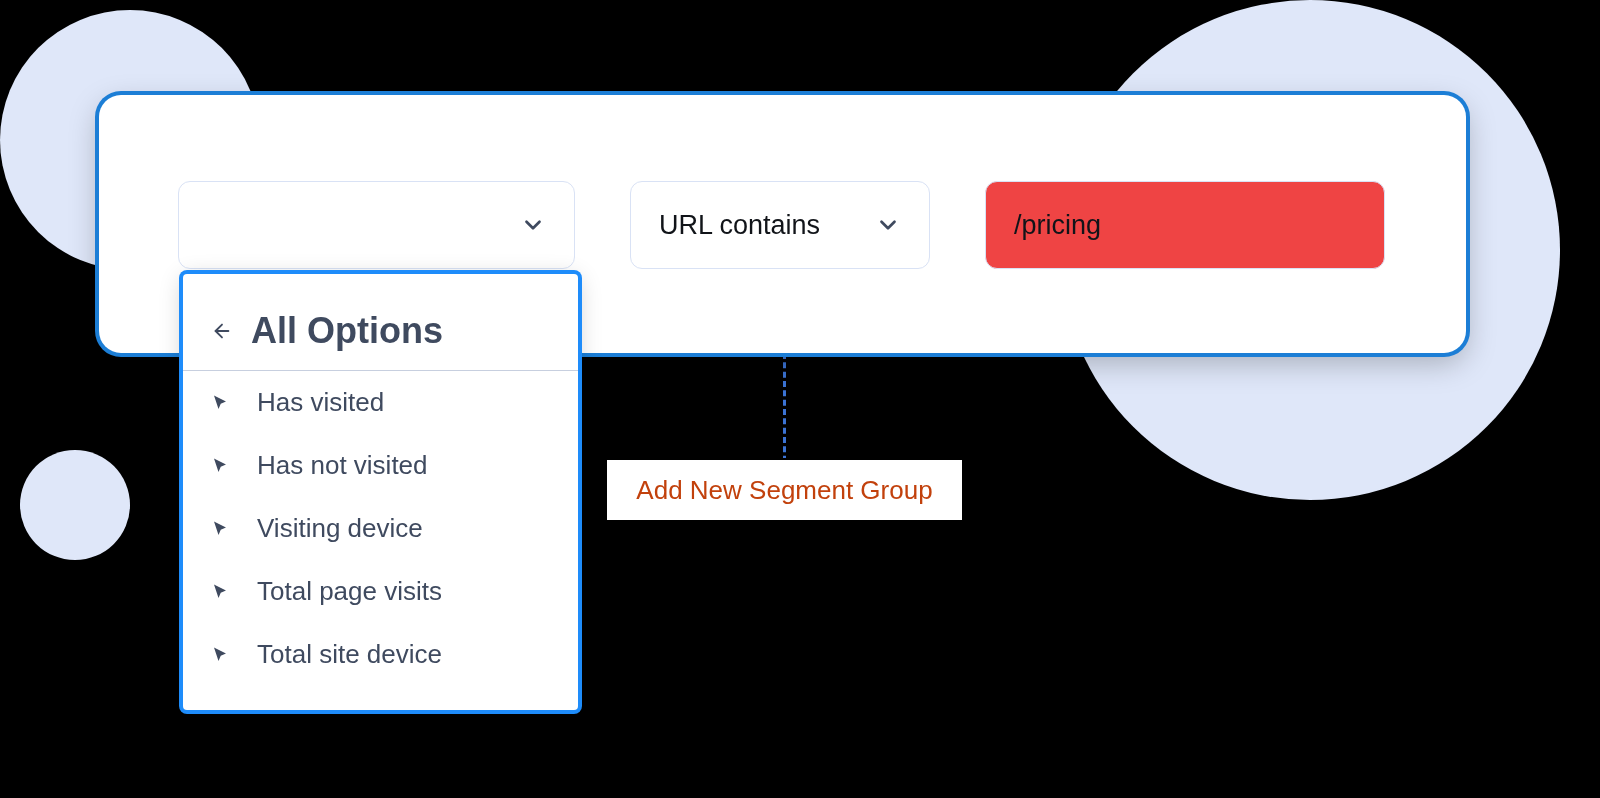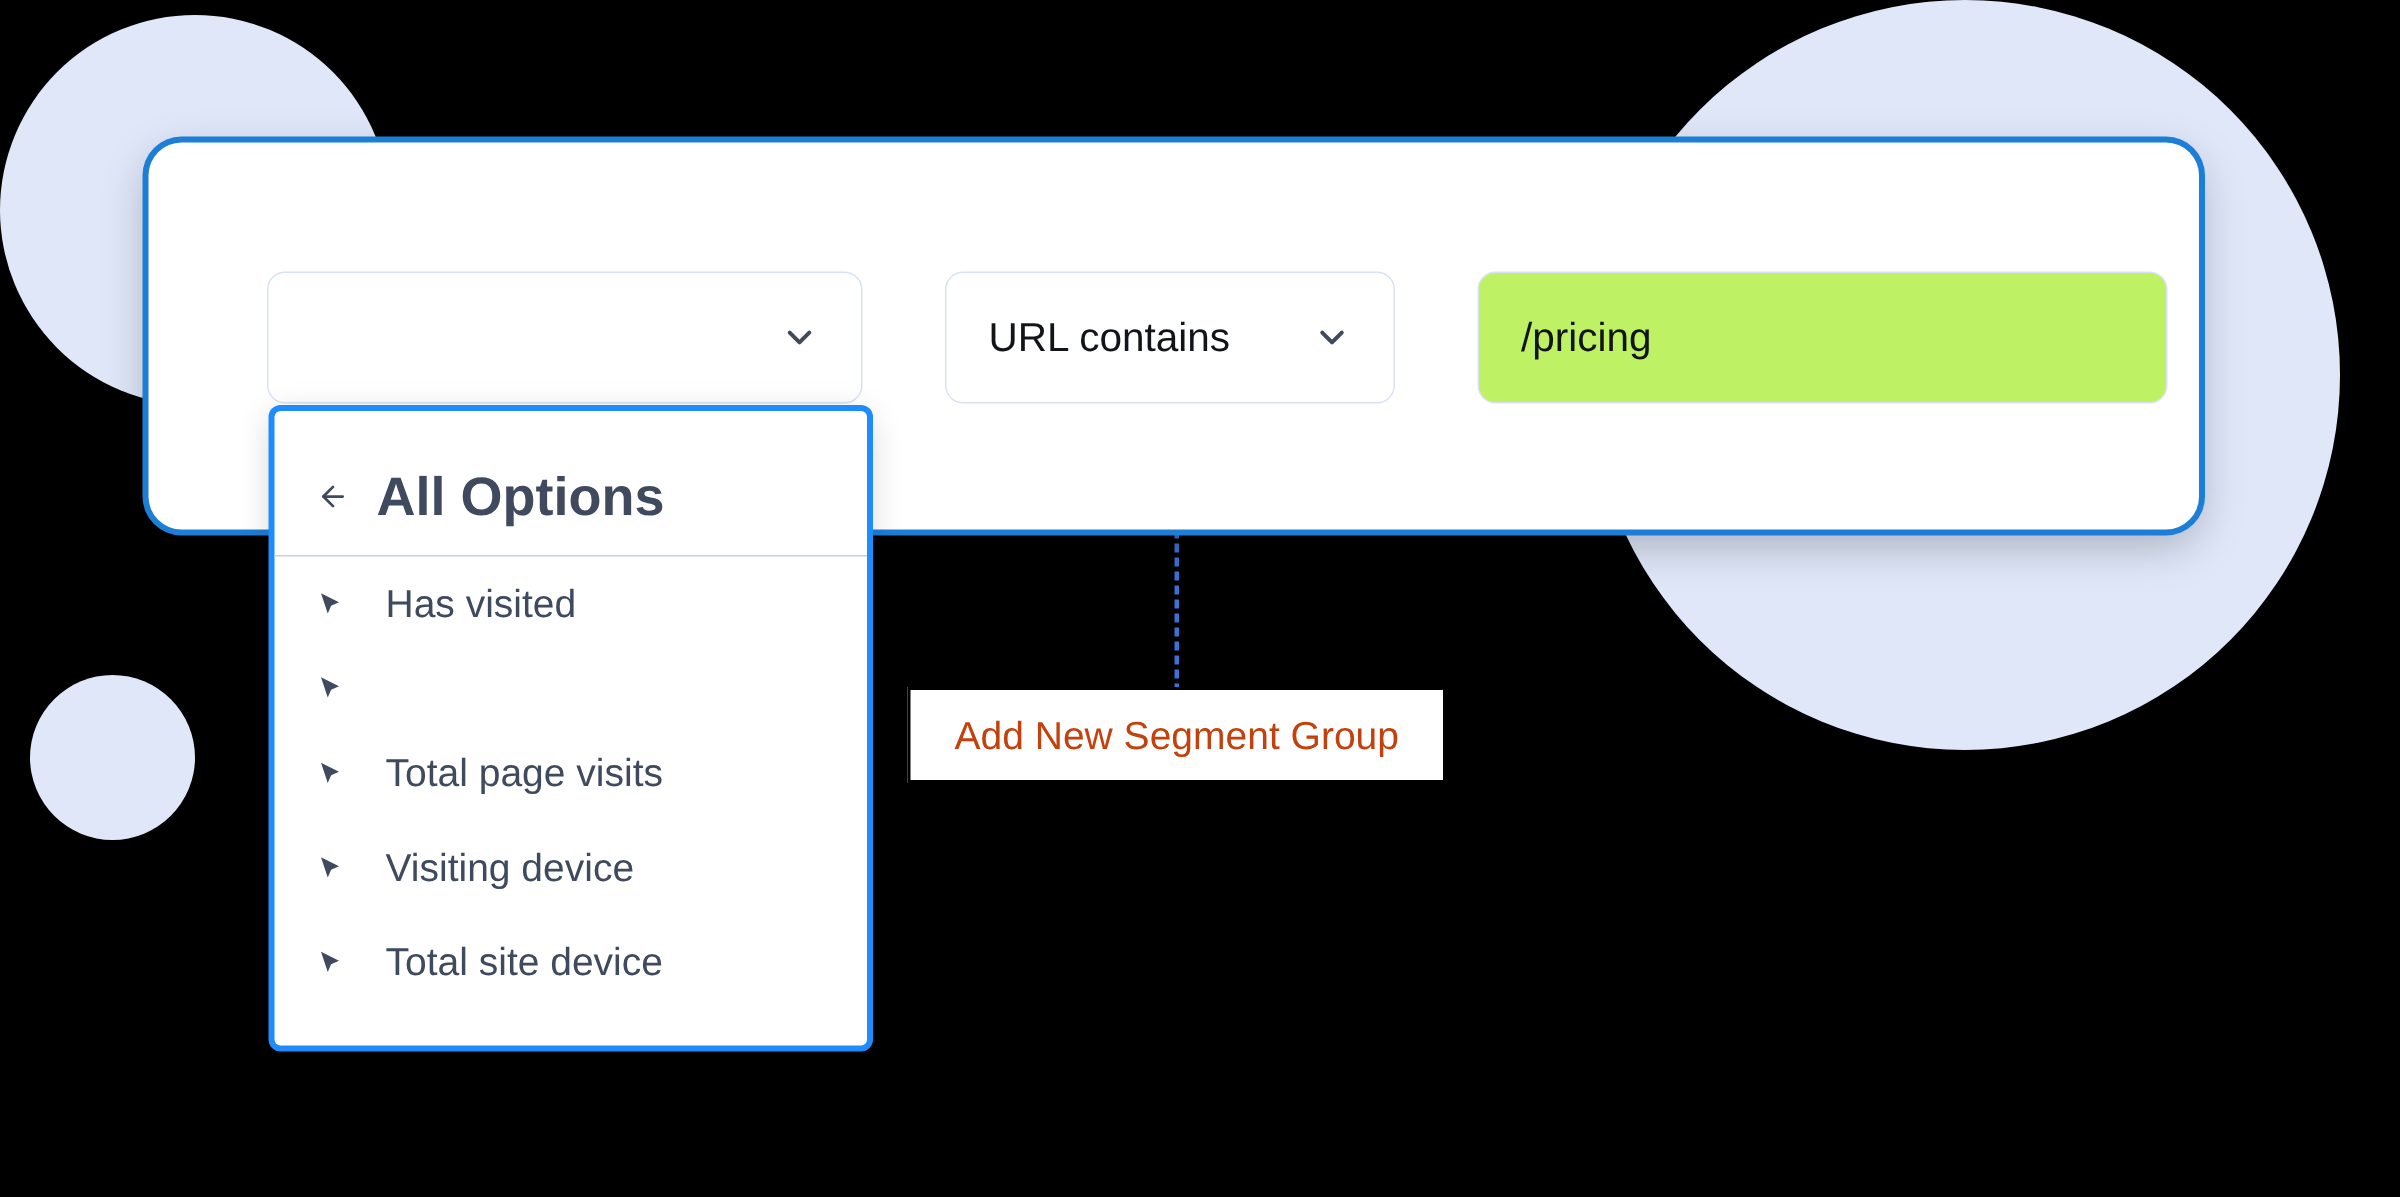--- a/index.html
+++ b/index.html
@@ -47,25 +47,25 @@
       height: 88px;
       border: 1.5px solid #D9E2F5;
       border-radius: 12px;
       background: #fff;
       font-size: 27px;
       color: #111419;
     }
     .select-1 { width: 397px; }
     .select-2 { width: 300px; }
     .text-input {
-      width: 460px;
+      width: 400px;
       height: 88px;
       border: 1.5px solid #D9E2F5;
       border-radius: 12px;
-      background: #bef264;
+      background: #ef4444;
       padding: 0 28px;
       font-size: 27px;
       color: #111419;
       outline: none;
     }
     .chev {
       color: #3F4A5F;
     }
     .chev svg { display:block; }
 
@@ -192,42 +192,43 @@
     </span>
     <span data-bind="dropdown.items.0">Has visited</span>
   </div>
 
   <div class="dd-item">
     <span class="cursor-icn">
       <svg width="18" height="18" viewBox="0 0 24 24" fill="currentColor">
           <path d="M4 2l6 18 3-7 7-3L4 2z"></path>
         </svg>
     </span>
-  </div>
-
+    <span data-bind="dropdown.items.1">Has not visited</span>
+  </div>
+
+
+  <div class="dd-item">
+    <span class="cursor-icn">
+      <svg width="18" height="18" viewBox="0 0 24 24" fill="currentColor">
+          <path d="M4 2l6 18 3-7 7-3L4 2z"></path>
+        </svg>
+    </span>
+    <span data-bind="dropdown.items.3">Visiting device</span>
+  </div>
 
   <div class="dd-item">
     <span class="cursor-icn">
       <svg width="18" height="18" viewBox="0 0 24 24" fill="currentColor">
           <path d="M4 2l6 18 3-7 7-3L4 2z"></path>
         </svg>
     </span>
     <span data-bind="dropdown.items.4">Total page visits</span>
   </div>
 
   <div class="dd-item">
     <span class="cursor-icn">
       <svg width="18" height="18" viewBox="0 0 24 24" fill="currentColor">
           <path d="M4 2l6 18 3-7 7-3L4 2z"></path>
         </svg>
     </span>
-    <span data-bind="dropdown.items.3">Visiting device</span>
-  </div>
-
-  <div class="dd-item">
-    <span class="cursor-icn">
-      <svg width="18" height="18" viewBox="0 0 24 24" fill="currentColor">
-          <path d="M4 2l6 18 3-7 7-3L4 2z"></path>
-        </svg>
-    </span>
     <span data-bind="dropdown.items.5">Total site device</span>
   </div>
 </div>
 
 </body></html>

